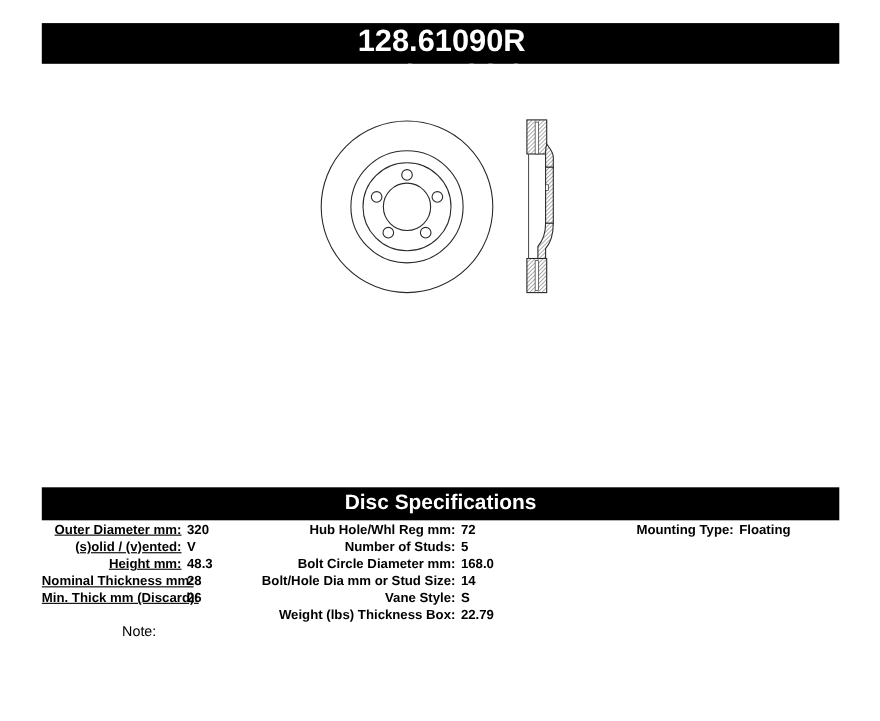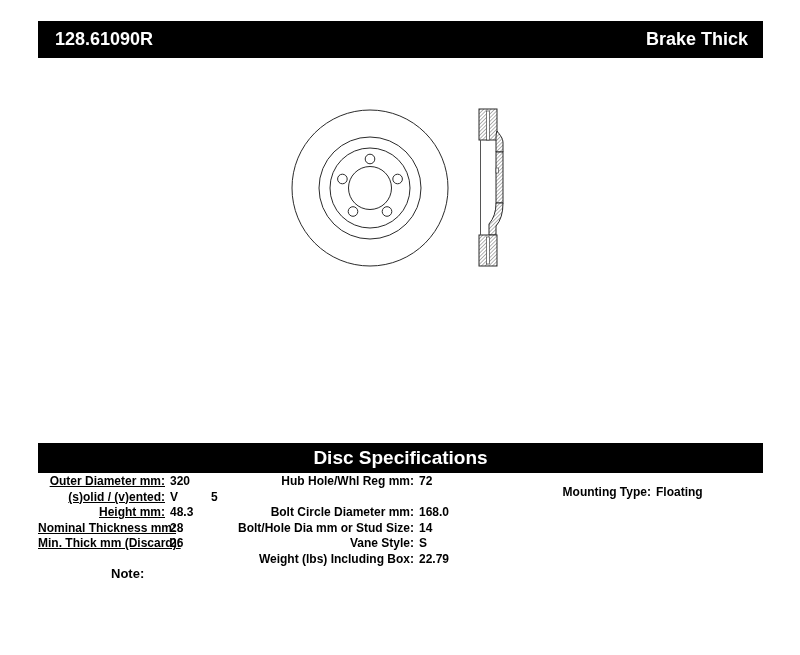--- a/index.html
+++ b/index.html
@@ -23,22 +23,23 @@
     color: #ffffff;
     box-sizing: border-box;
   }
   #header-bar {
     top: 21px;
     height: 37px;
     display: flex;
     align-items: center;
     justify-content: space-between;
     padding: 0 15px 0 17px;
-    font-size: 18px;
+    font-size: 28px;
     font-weight: bold;
+    flex-direction: column;
   }
   #spec-bar {
     top: 443px;
     height: 30px;
     display: flex;
     align-items: center;
     justify-content: center;
     font-size: 19px;
     font-weight: bold;
     text-align: center;
@@ -52,37 +53,37 @@
   }
   .spec-col {
     position: absolute;
     top: 474px;
     font-size: 12px;
     font-weight: bold;
     color: #000;
   }
   #spec-col-left   { left: 38px;  }
   #spec-col-middle { left: 206px; }
-  #spec-col-right  { left: 484px; margin-top: 11px; }
+  #spec-col-right  { left: 500px; }
   .spec-row {
     display: flex;
     height: 15.6px;
     line-height: 15.6px;
     white-space: nowrap;
   }
   #spec-col-left   .spec-label { width: 127px; text-align: right; text-decoration: underline; }
   #spec-col-middle .spec-label { width: 208px; text-align: right; }
   #spec-col-right  .spec-label { width: 167px; text-align: right; }
   .spec-value { margin-left: 5px; text-align: center; }
   #note-label {
     position: absolute;
     left: 95px;
     top: 566px;
     font-size: 13px;
-    font-weight: bold;
+    font-weight: normal;
     color: #000;
     padding-left: 16px;
   }
 </style>
 </head>
 <body>
 
 <div id="page">
 
   <div id="header-bar" class="bar">
@@ -157,36 +158,37 @@
       <span class="spec-value">26</span>
     </div>
   </div>
 
   <div id="spec-col-middle" class="spec-col">
     <div class="spec-row">
       <span class="spec-label">Hub Hole/Whl Reg mm:</span>
       <span class="spec-value">72</span>
     </div>
     <div class="spec-row">
+      <span class="spec-label">Number of Studs:</span>
       <span class="spec-value">5</span>
     </div>
     <div class="spec-row">
       <span class="spec-label">Bolt Circle Diameter mm:</span>
       <span class="spec-value">168.0</span>
     </div>
     <div class="spec-row">
       <span class="spec-label">Bolt/Hole Dia mm or Stud Size:</span>
       <span class="spec-value">14</span>
     </div>
     <div class="spec-row">
       <span class="spec-label">Vane Style:</span>
       <span class="spec-value">S</span>
     </div>
     <div class="spec-row">
-      <span class="spec-label">Weight (lbs) Including Box:</span>
+      <span class="spec-label">Weight (lbs) Thickness Box:</span>
       <span class="spec-value">22.79</span>
     </div>
   </div>
 
   <div id="spec-col-right" class="spec-col">
     <div class="spec-row">
       <span class="spec-label">Mounting Type:</span>
       <span class="spec-value">Floating</span>
     </div>
   </div>

